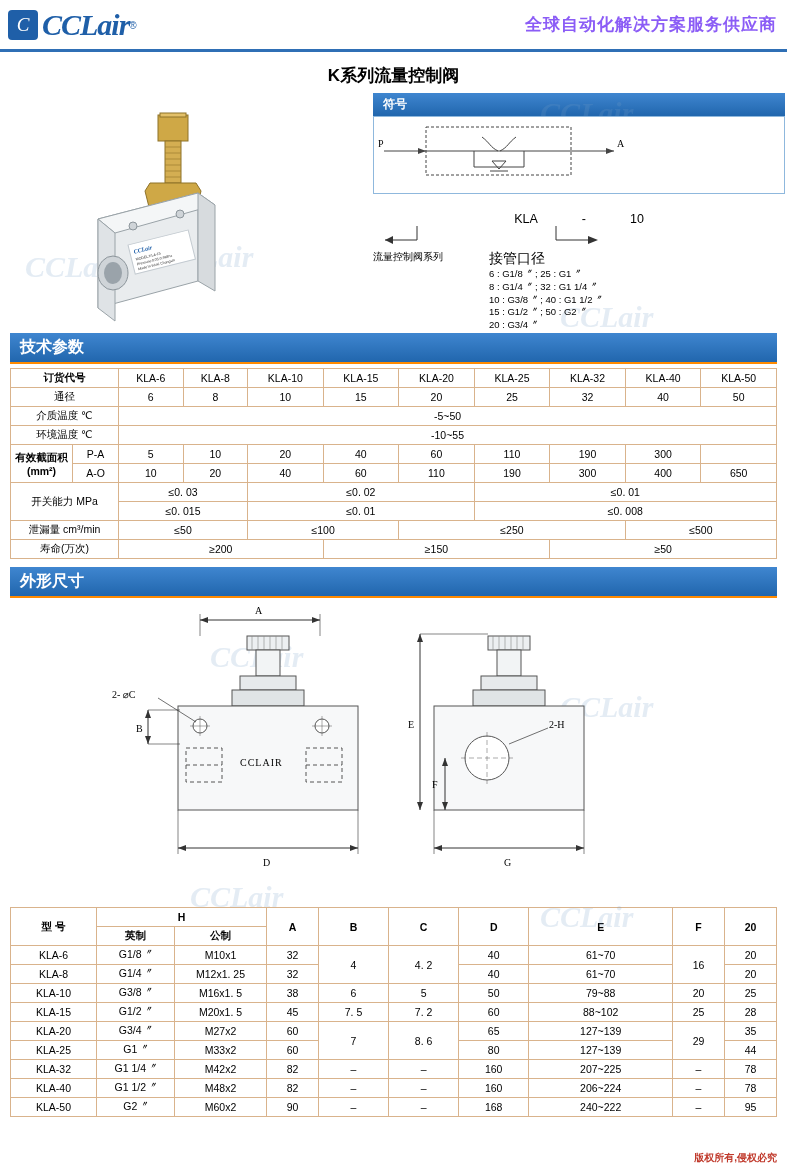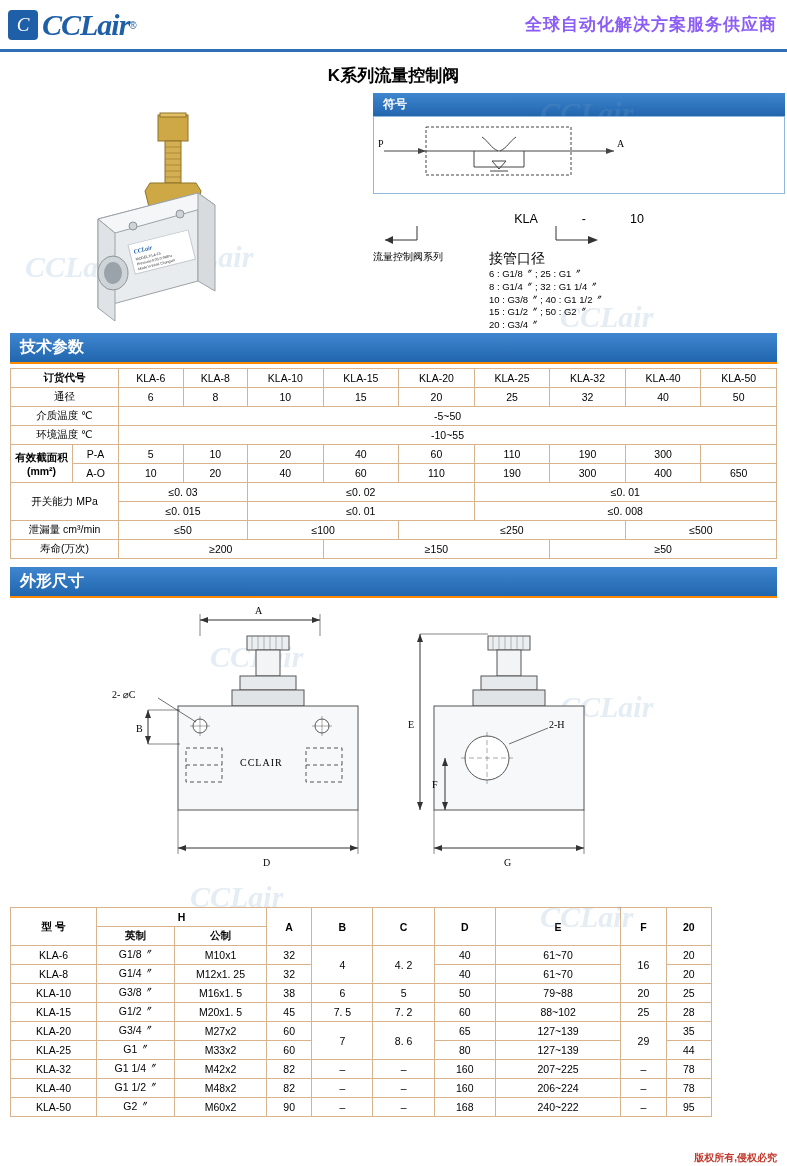--- a/index.html
+++ b/index.html
@@ -75,21 +75,21 @@
   
   table { border-collapse: collapse; font-size: 11px; }
   .spec-table { width: 767px; margin: 4px 10px 0 10px; }
   .spec-table td, .spec-table th {
     border: 1px solid #d9b38c;
     text-align:center; padding: 2px 2px; height: 19px;
     font-size: 10.5px;
   }
   .spec-table .lbl { width: 108px; font-weight: bold; }
   .spec-table .sub { width: 46px; }
-  .dim-table { width: 702px; margin: 4px 10px 0 10px; }
+  .dim-table { width: 767px; margin: 4px 10px 0 10px; }
   .dim-table td, .dim-table th {
     border: 1px solid #d9b38c; text-align:center;
     padding: 2px; height: 19px; font-size: 10.5px;
   }
   
   .wm {
     position:absolute; color: rgba(120,160,200,0.20);
     font-size: 30px; font-weight:bold; font-style:italic;
     font-family:"Liberation Serif", serif;
     pointer-events:none; user-select:none;

